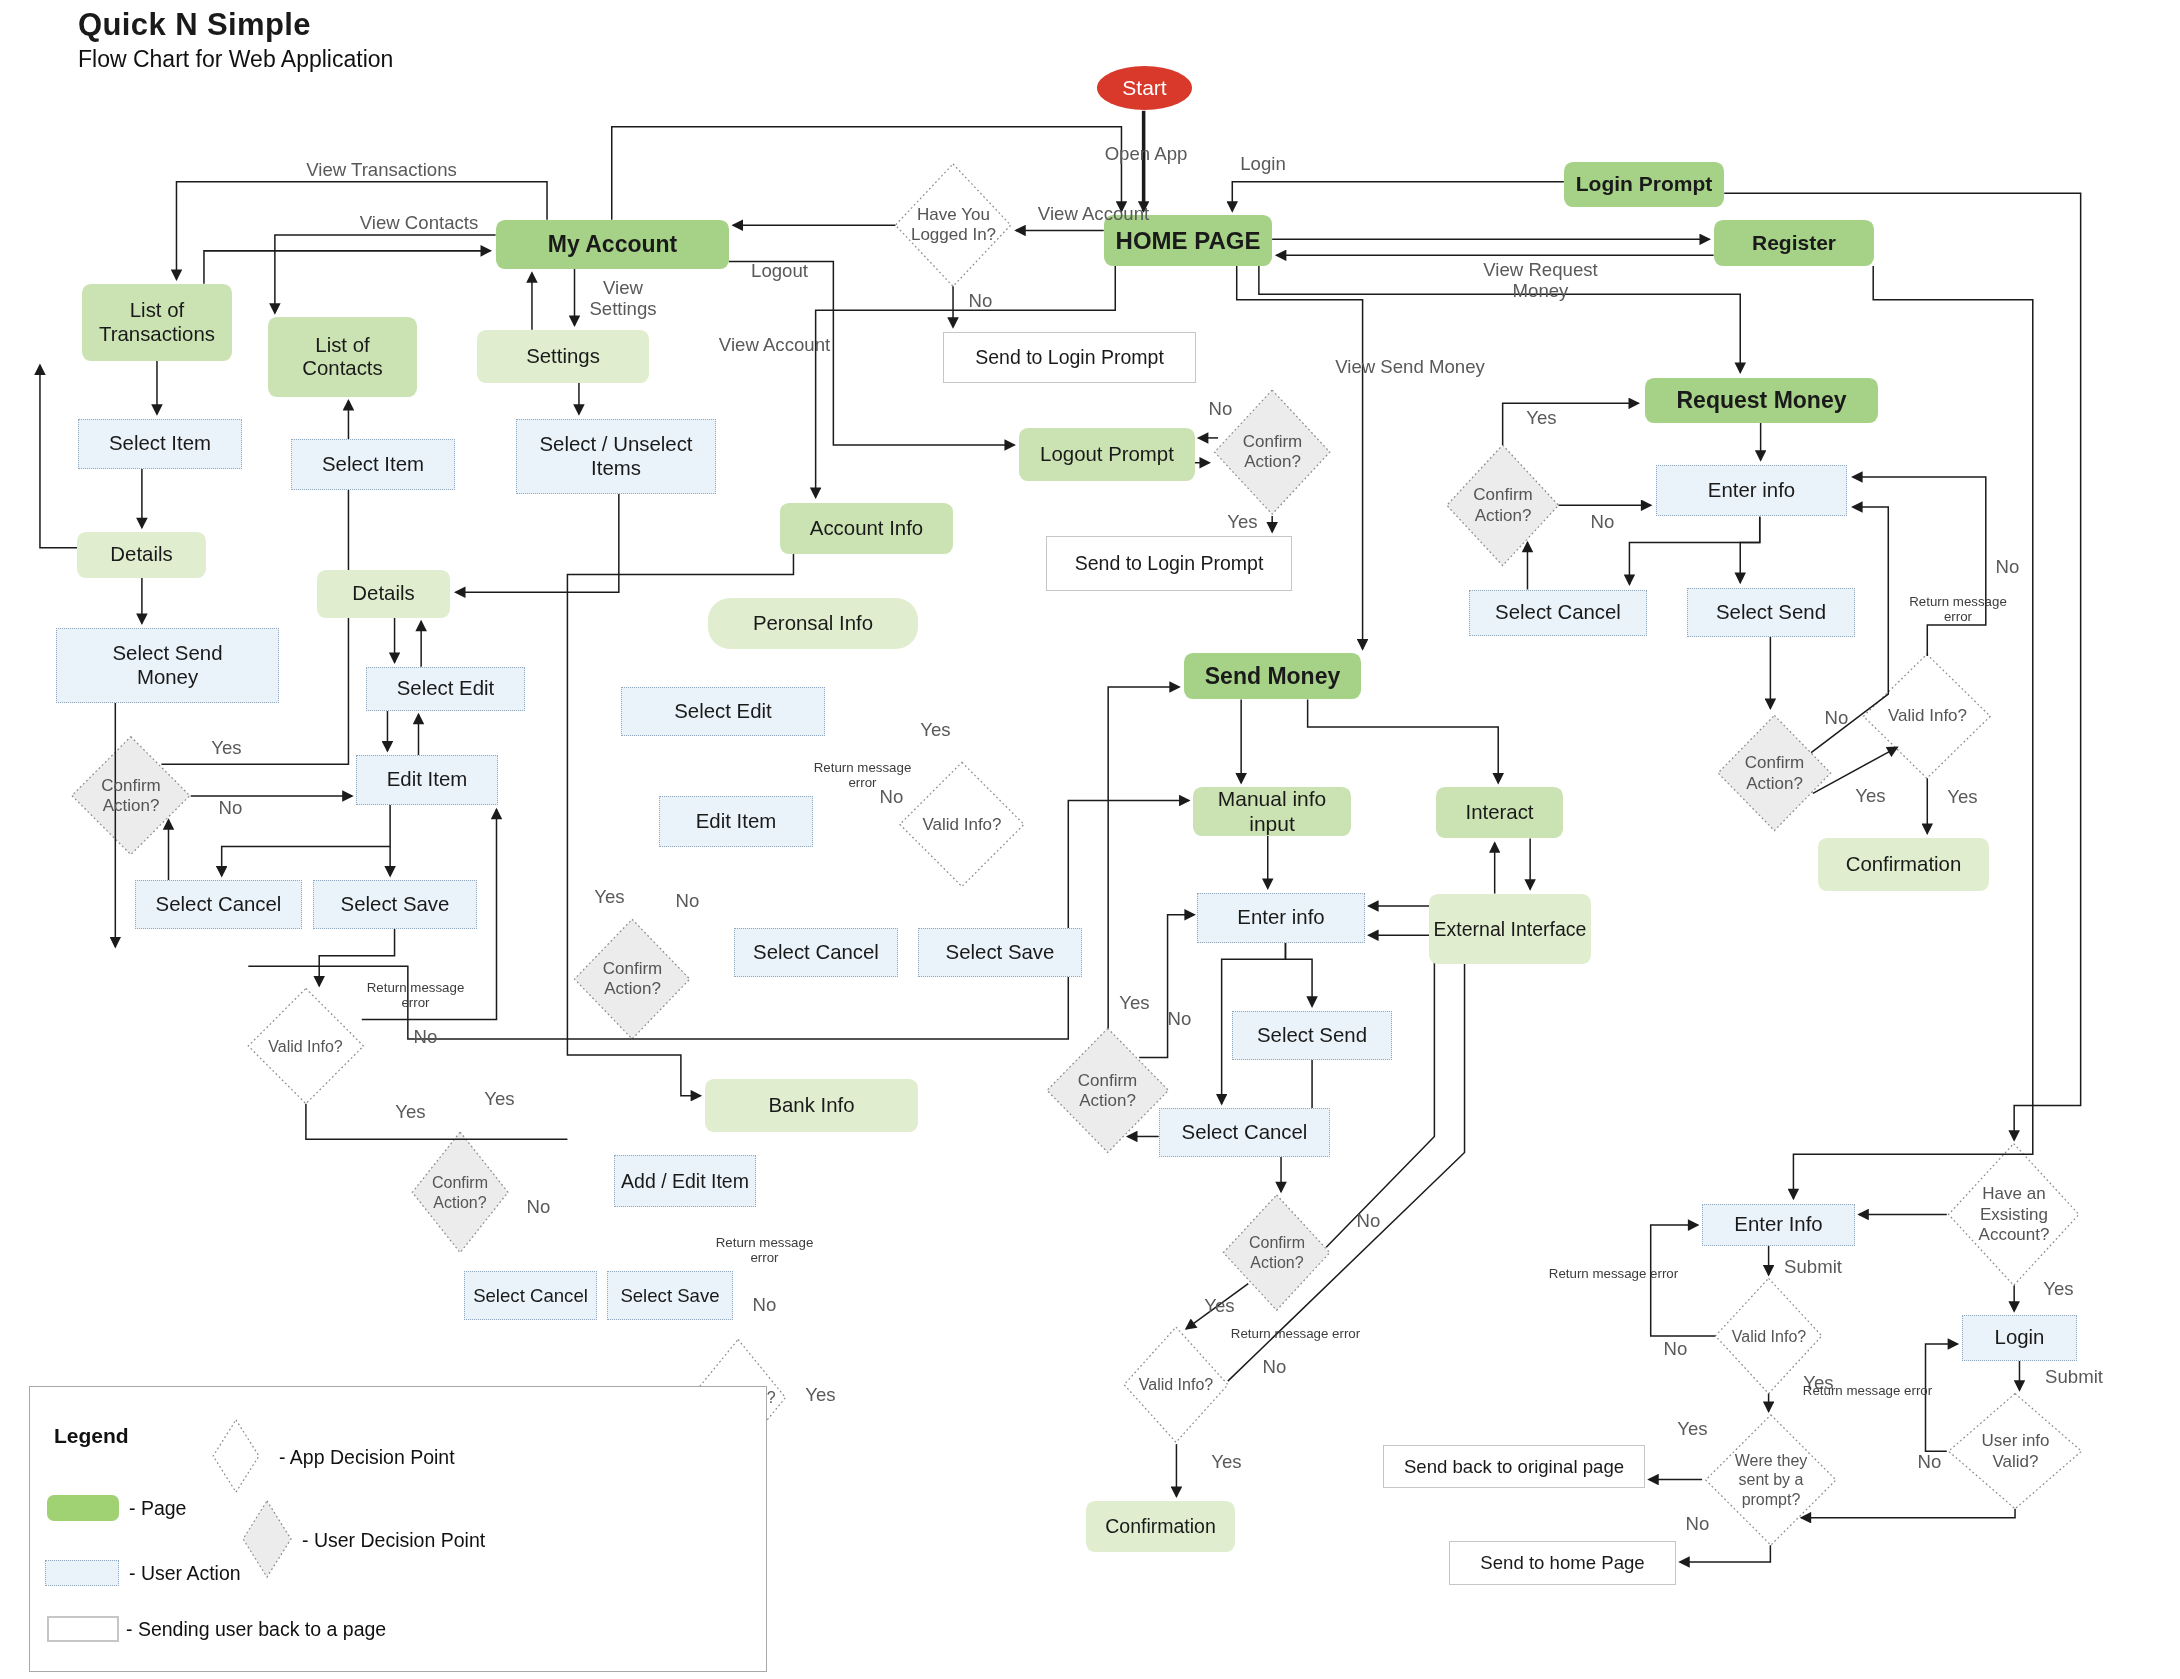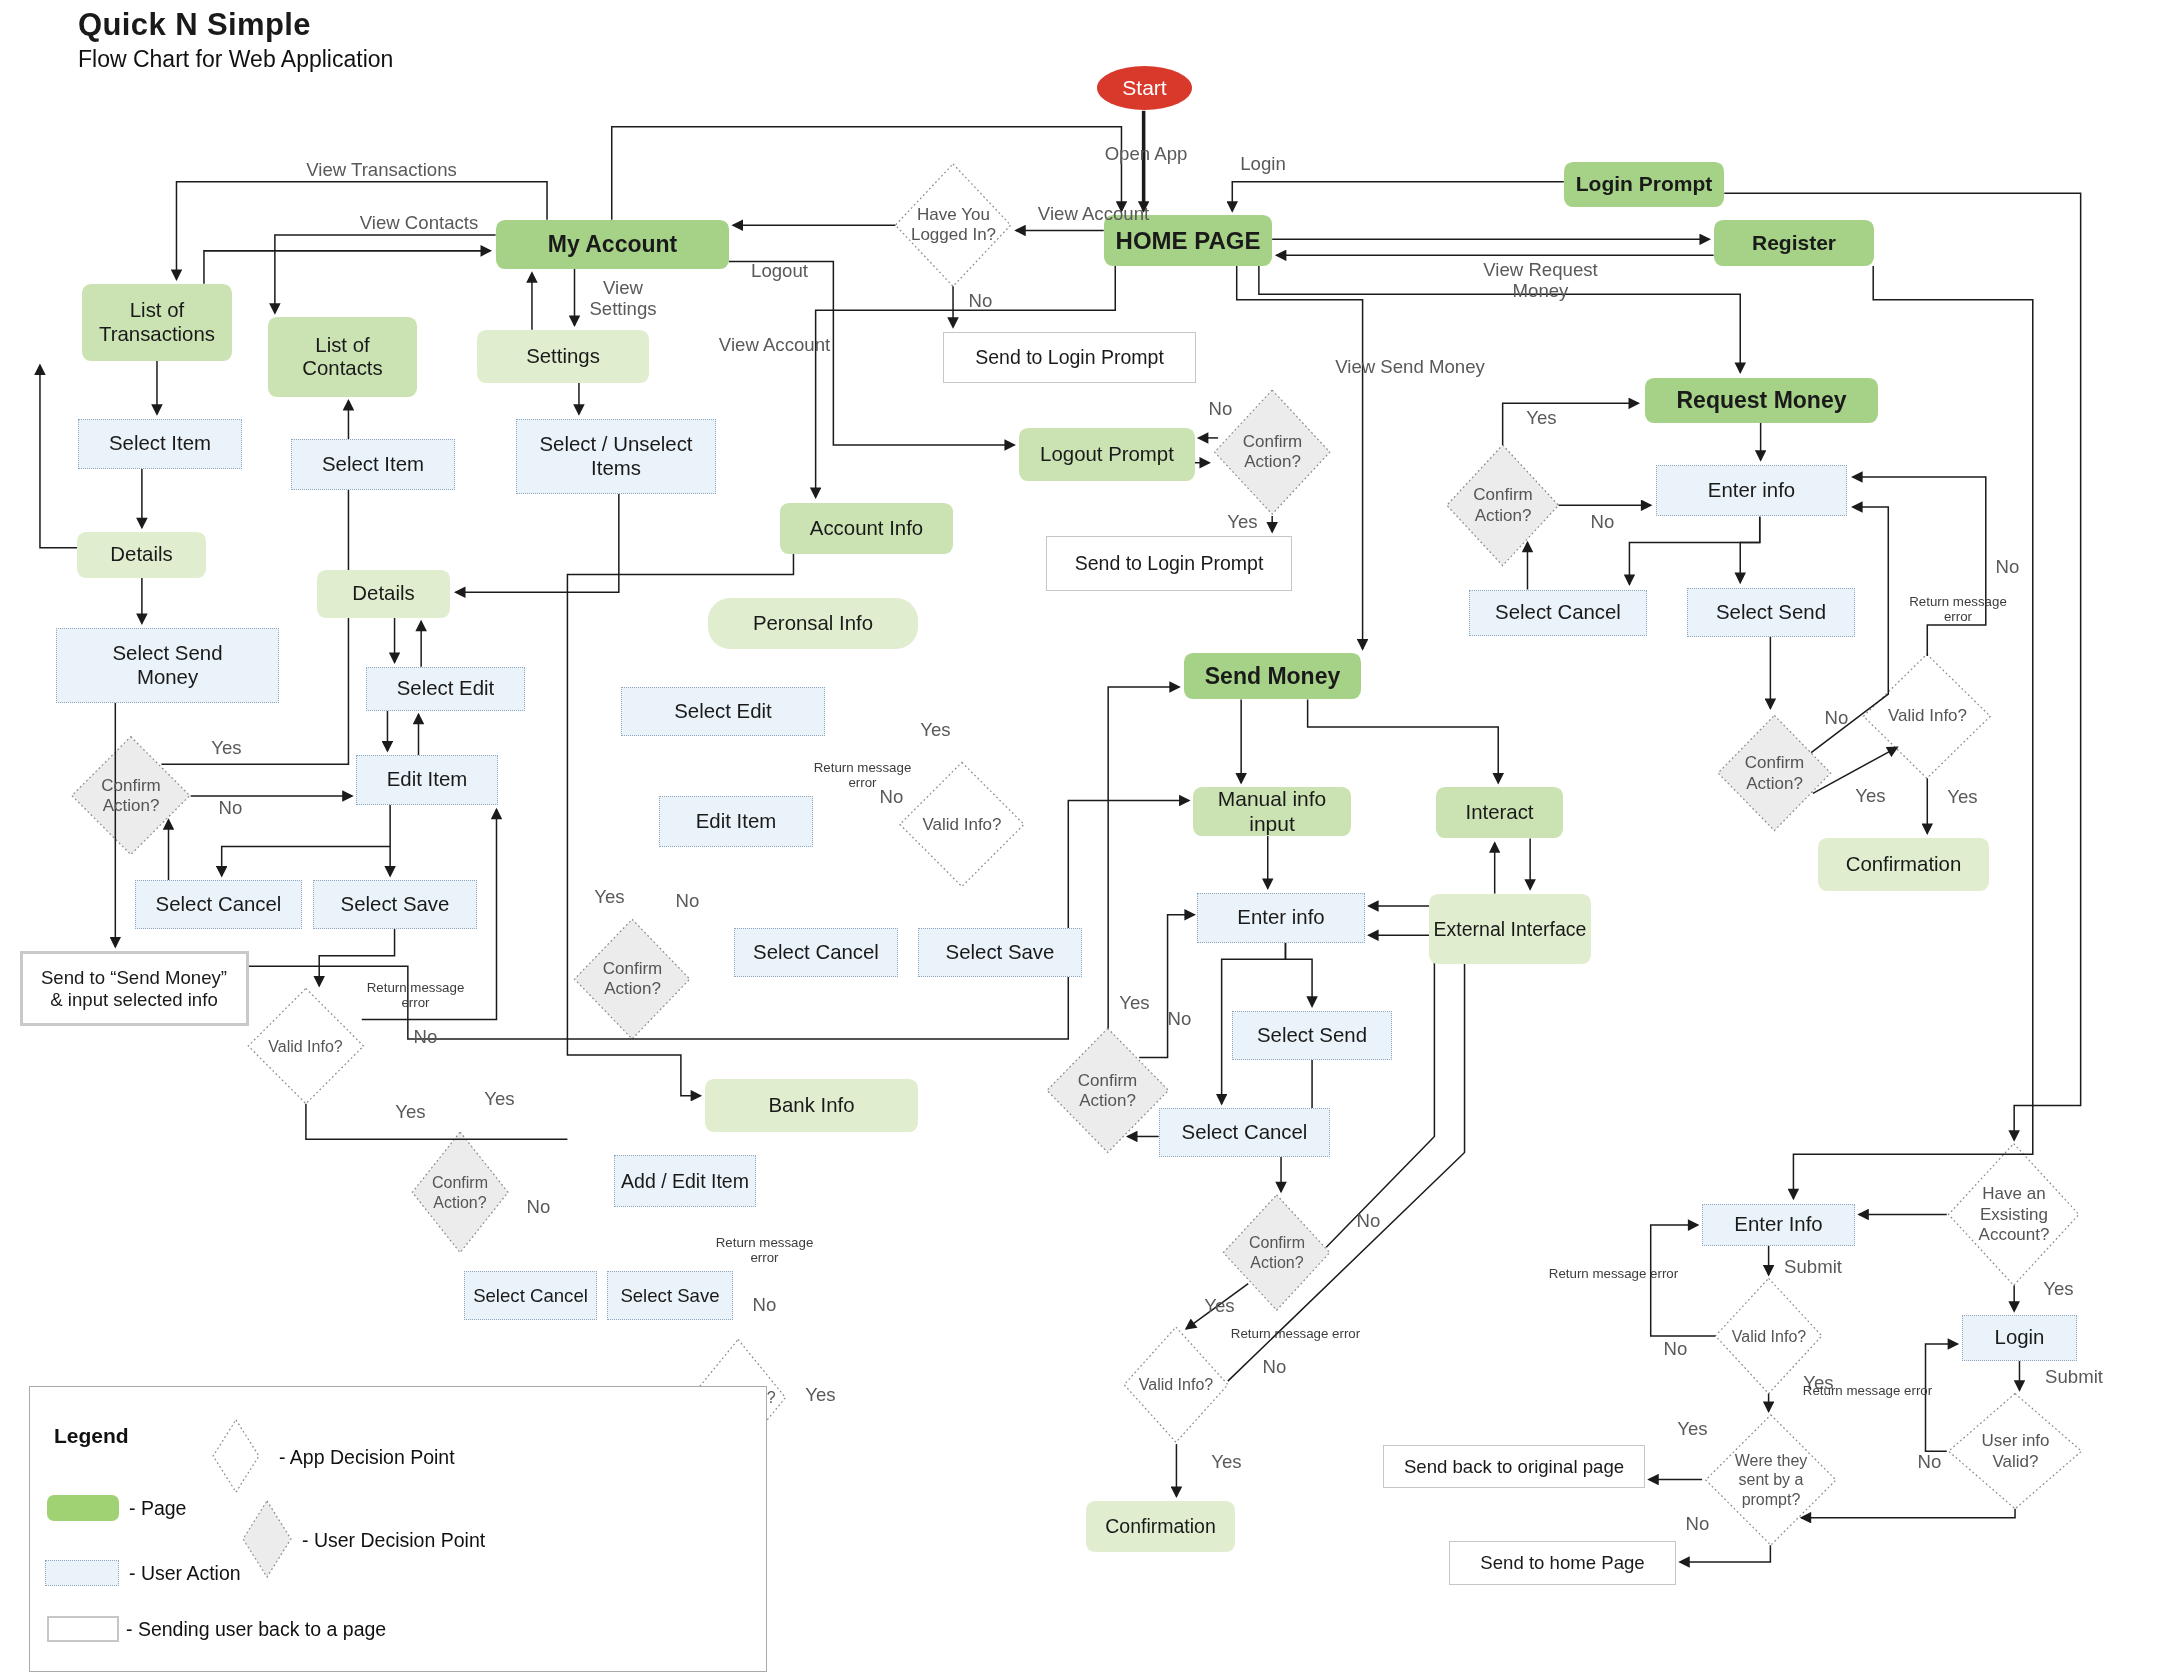--- a/index.html
+++ b/index.html
@@ -188,22 +188,20 @@
       <div class="node action" style="left: 1656px; top: 465px; width: 191px; height: 51px;">Enter info</div>
       <div class="node action" style="left: 1469px; top: 590px; width: 178px; height: 46px;">Select Cancel</div>
       <div class="node action" style="left: 1687px; top: 588px; width: 168px; height: 49px;">Select Send</div>
       <div class="node action" style="left: 1197px; top: 893px; width: 168px; height: 50px;">Enter info</div>
       <div class="node action" style="left: 1232px; top: 1011px; width: 160px; height: 49px;">Select Send</div>
       <div class="node action" style="left: 1159px; top: 1108px; width: 171px; height: 49px;">Select Cancel</div>
       <div class="node action" style="left: 1702px; top: 1204px; width: 153px; height: 42px;">Enter Info</div>
       <div class="node action" style="left: 1962px; top: 1315px; width: 115px; height: 46px;">Login</div>
       <div class="node back" style="left: 943px; top: 332px; width: 253px; height: 51px;">Send to Login Prompt</div>
       <div class="node back" style="left: 1046px; top: 536px; width: 246px; height: 55px;">Send to Login Prompt</div>
-      <div class="node backthick" style="left: 19.5px; top: 951px; width: 229px; height: 75px;">Send to “Send Money”
-&amp; input selected info</div>
       <div class="node back" style="left: 1383px; top: 1445px; width: 262px; height: 43px; font-size: 18.6px;">Send back to original page</div>
       <div class="node back" style="left: 1449px; top: 1541px; width: 227px; height: 44px; font-size: 18.6px;">Send to home Page</div>
       <div class="dlabel" style="left: 896px; top: 164px; width: 115px; height: 122px;">Have You
 Logged In?</div>
       <div class="dlabel" style="left: 1215px; top: 390px; width: 115px; height: 124px;">Confirm
 Action?</div>
       <div class="dlabel" style="left: 1447px; top: 445px; width: 112px; height: 121px;">Confirm
 Action?</div>
       <div class="dlabel" style="left: 1718px; top: 716px; width: 113px; height: 115px;">Confirm
 Action?</div>

